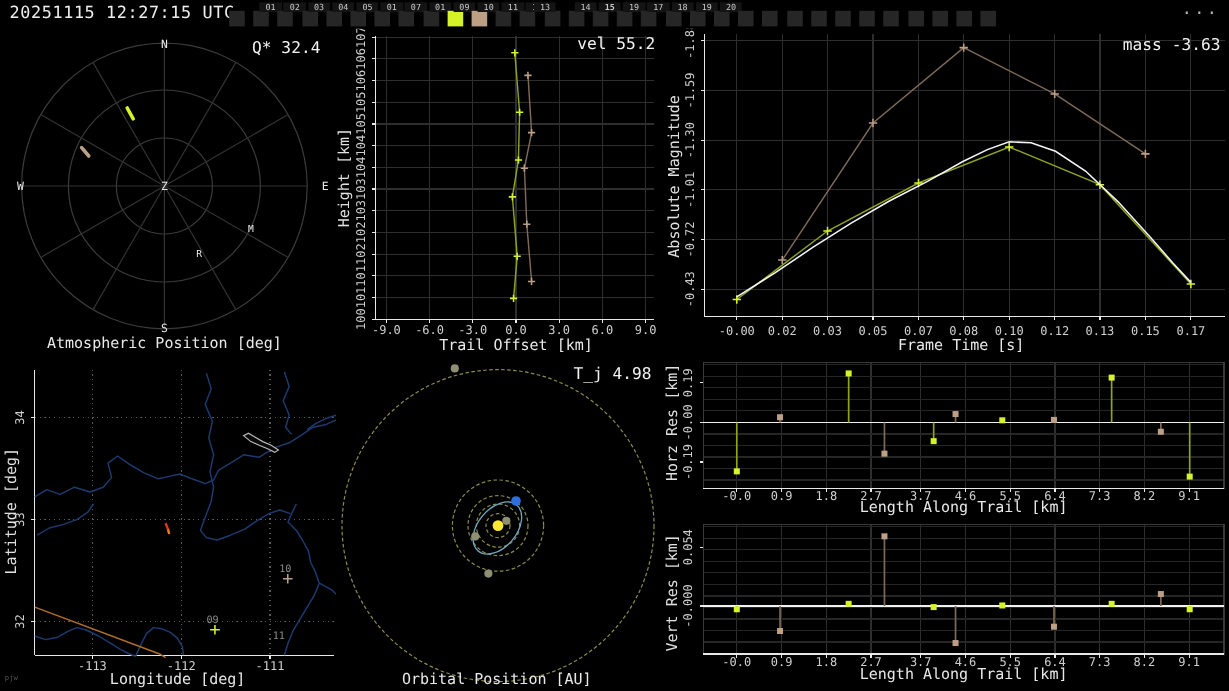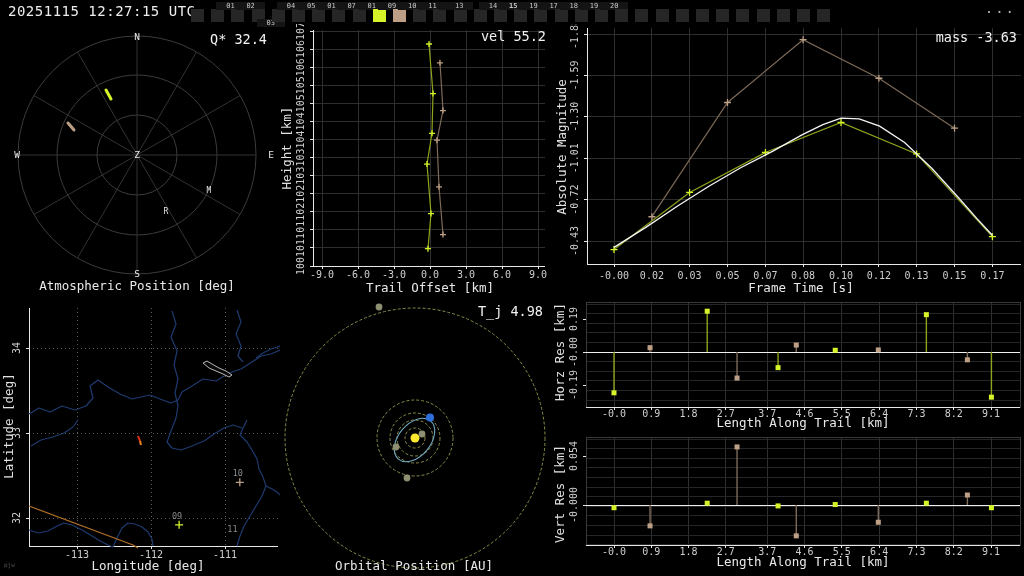--- a/index.html
+++ b/index.html
@@ -4,21 +4,21 @@
 <style>
   html,body{margin:0;padding:0;background:#000;}
   #app{position:relative;width:1024px;height:576px;background:#000;overflow:hidden;
        font-family:"DejaVu Sans Mono",monospace;}
   .topbar{position:absolute;left:0;top:0;width:1024px;height:24px;background:#000;}
   #ts{position:absolute;left:8px;top:3px;font-size:14px;color:#ededed;letter-spacing:.5px;white-space:pre;}
   #dots{position:absolute;right:8px;top:0px;font-size:14px;color:#b5b5b5;letter-spacing:2px;cursor:default;}
   #frames{position:absolute;left:0;top:0;height:24px;width:100%;}
   .fsq{position:absolute;top:9px;width:13px;height:13px;background:#262626;}
   .flab{position:absolute;top:2px;font-size:7px;line-height:8px;color:#c9c9c9;background:#141414;
-        padding:0 10px;letter-spacing:0;}
+        padding:0 5px;letter-spacing:0;}
   svg.panel{position:absolute;}
   svg text{font-family:"DejaVu Sans Mono",monospace;fill:#d6d6d6;}
   .val{font-size:13.5px;fill:#f2f2f2;}
   .title{font-size:12.5px;fill:#e8e8e8;}
   .axlab{font-size:12.5px;fill:#e0e0e0;}
   .ticklab{font-size:10px;fill:#cfcfcf;}
   .compass{font-size:9.5px;fill:#e8e8e8;}
   .tiny{font-size:8px;fill:#e8e8e8;}
   .wm{font-size:6px;fill:#555;}
 </style>
@@ -28,21 +28,21 @@
 <div id="app">
   <div class="topbar">
     <span id="ts">20251115 12:27:15 UTC</span>
     <div id="frames">
         <div class="fsq" style="left: 191px;"></div>
         <div class="fsq" style="left: 211.2px;"></div>
         <div class="flab" style="left: 216.2px;">01</div>
         <div class="fsq" style="left: 231.4px;"></div>
         <div class="flab" style="left: 236.4px;">02</div>
         <div class="fsq" style="left: 251.6px;"></div>
-        <div class="flab" style="left: 256.6px; margin-top: 17px;">03</div>
+        <div class="flab" style="left: 256.6px;">03</div>
         <div class="fsq" style="left: 271.8px;"></div>
         <div class="flab" style="left: 276.8px;">04</div>
         <div class="fsq" style="left: 292px;"></div>
         <div class="flab" style="left: 297px;">05</div>
         <div class="fsq" style="left: 312.2px;"></div>
         <div class="flab" style="left: 317.2px;">01</div>
         <div class="fsq" style="left: 332.4px;"></div>
         <div class="flab" style="left: 337.4px;">07</div>
         <div class="fsq" style="left: 352.6px;"></div>
         <div class="flab" style="left: 357.6px;">01</div>

